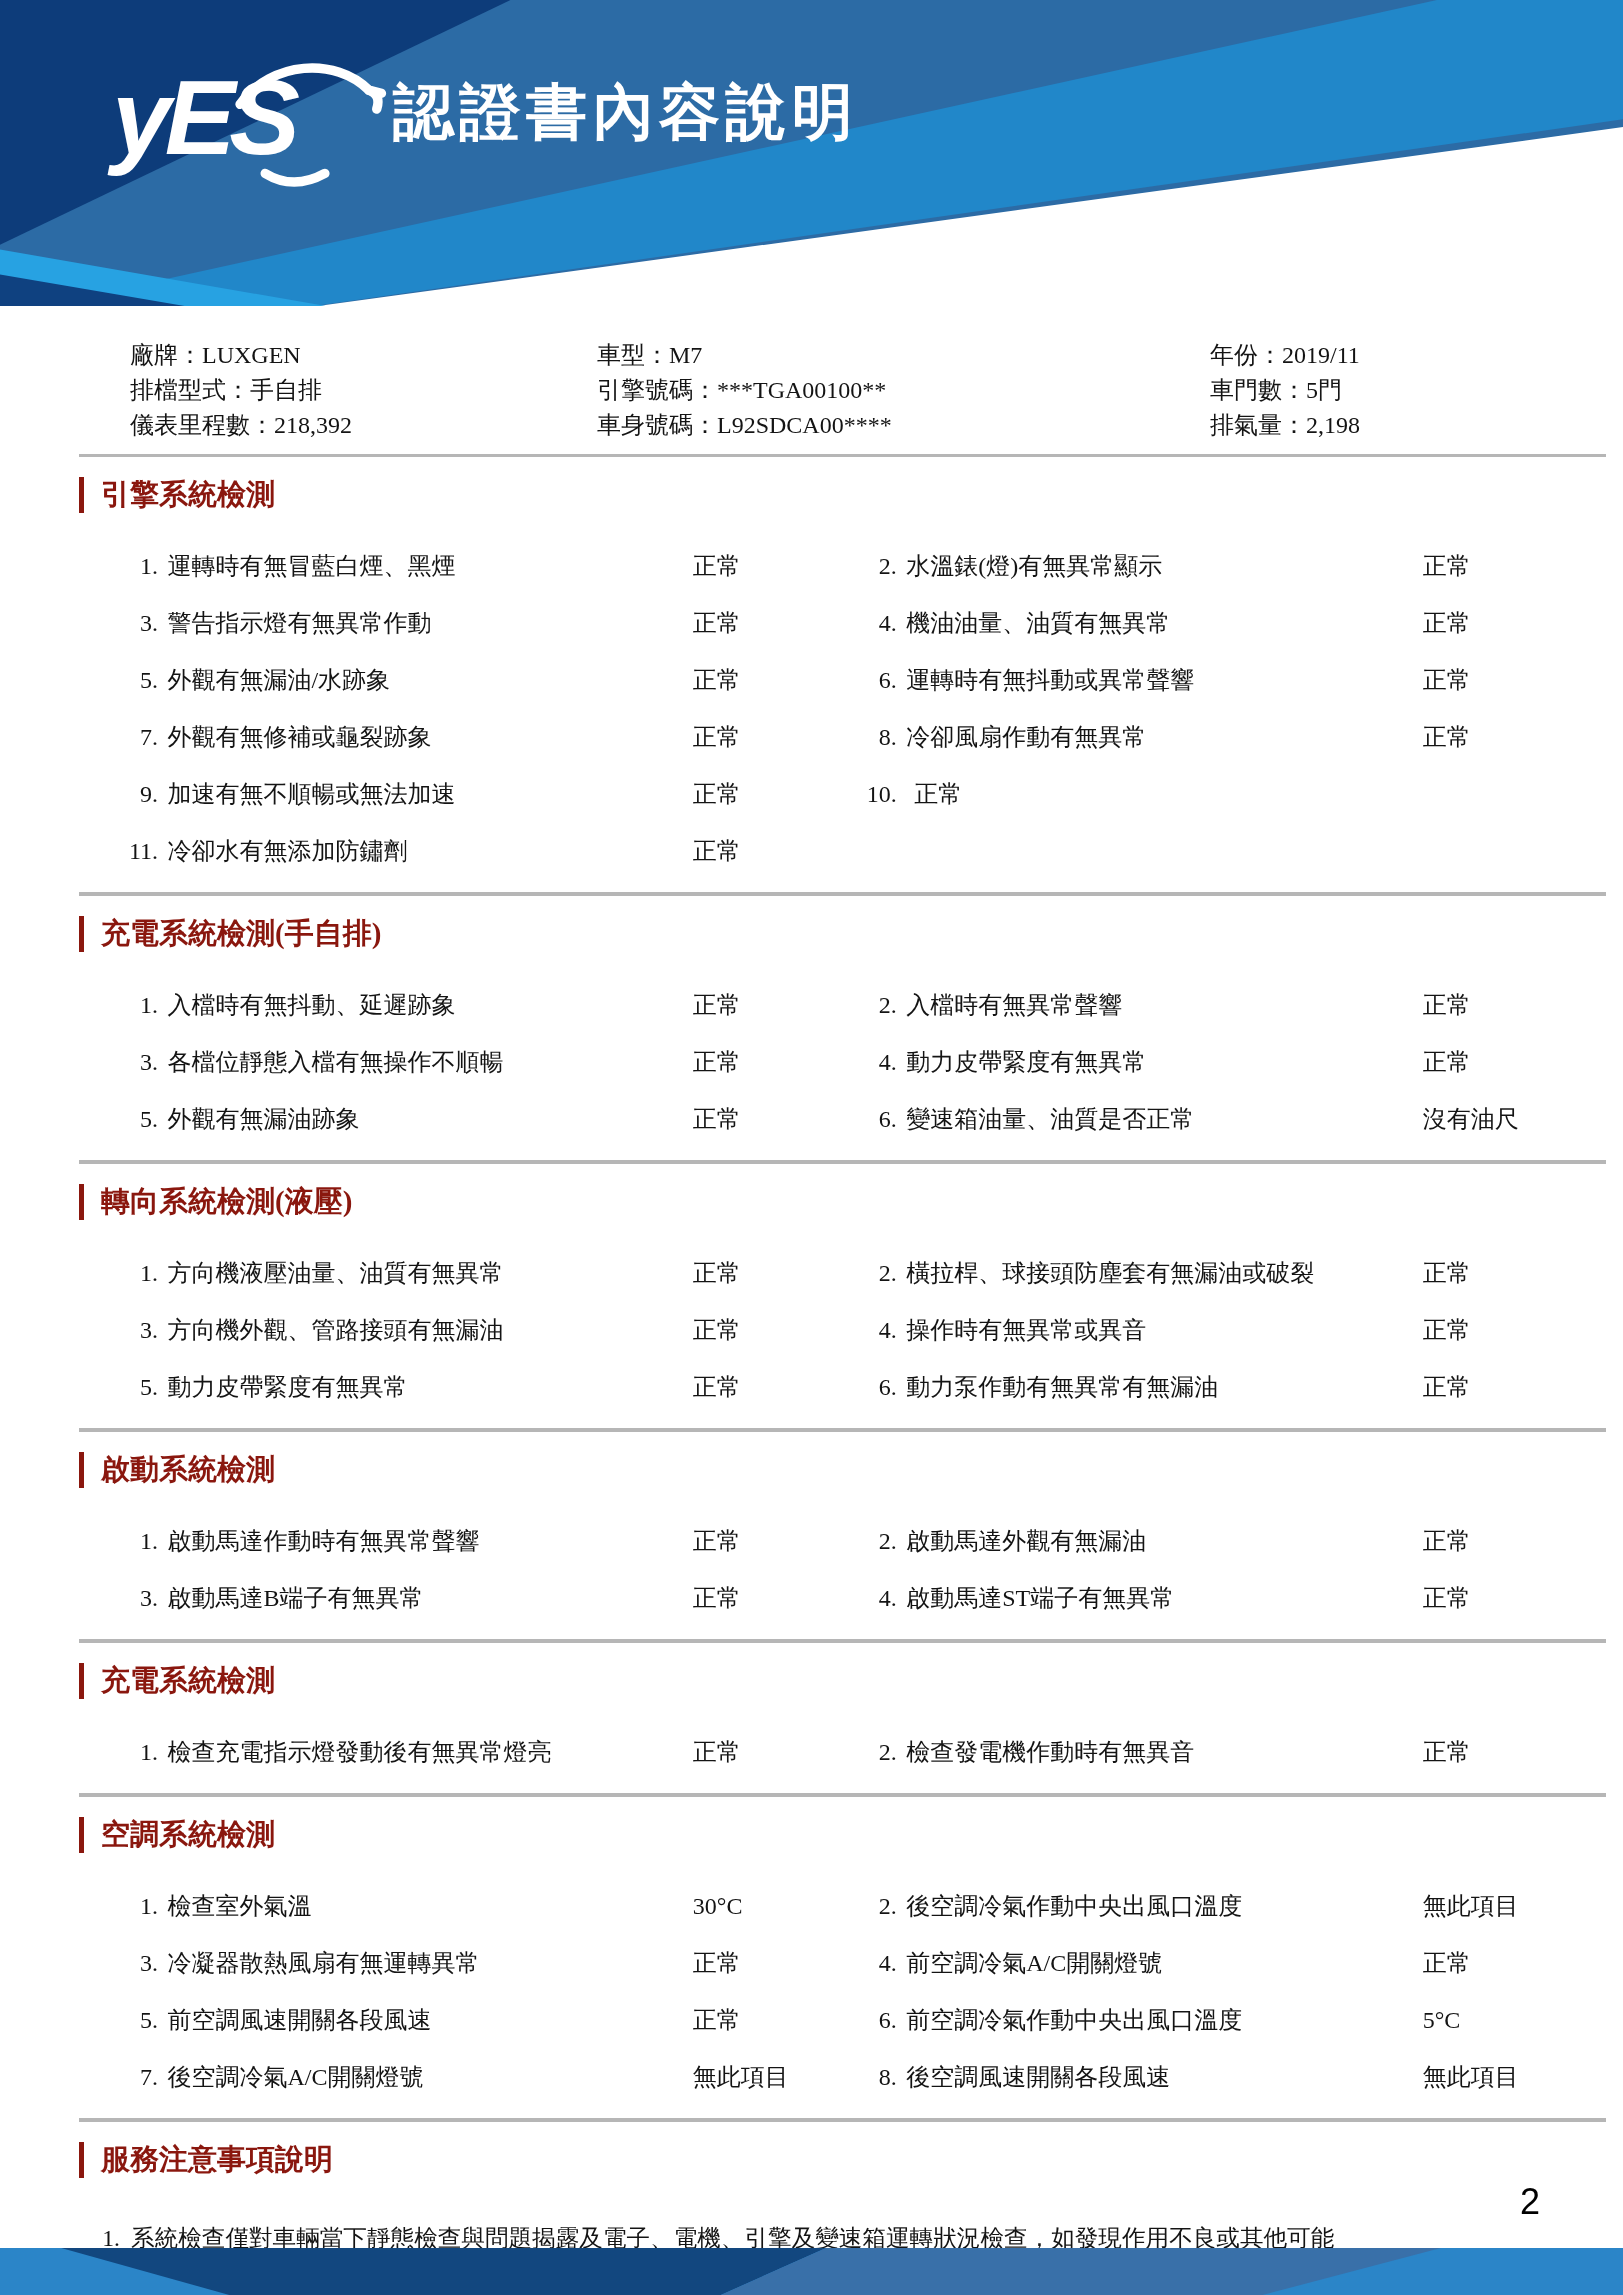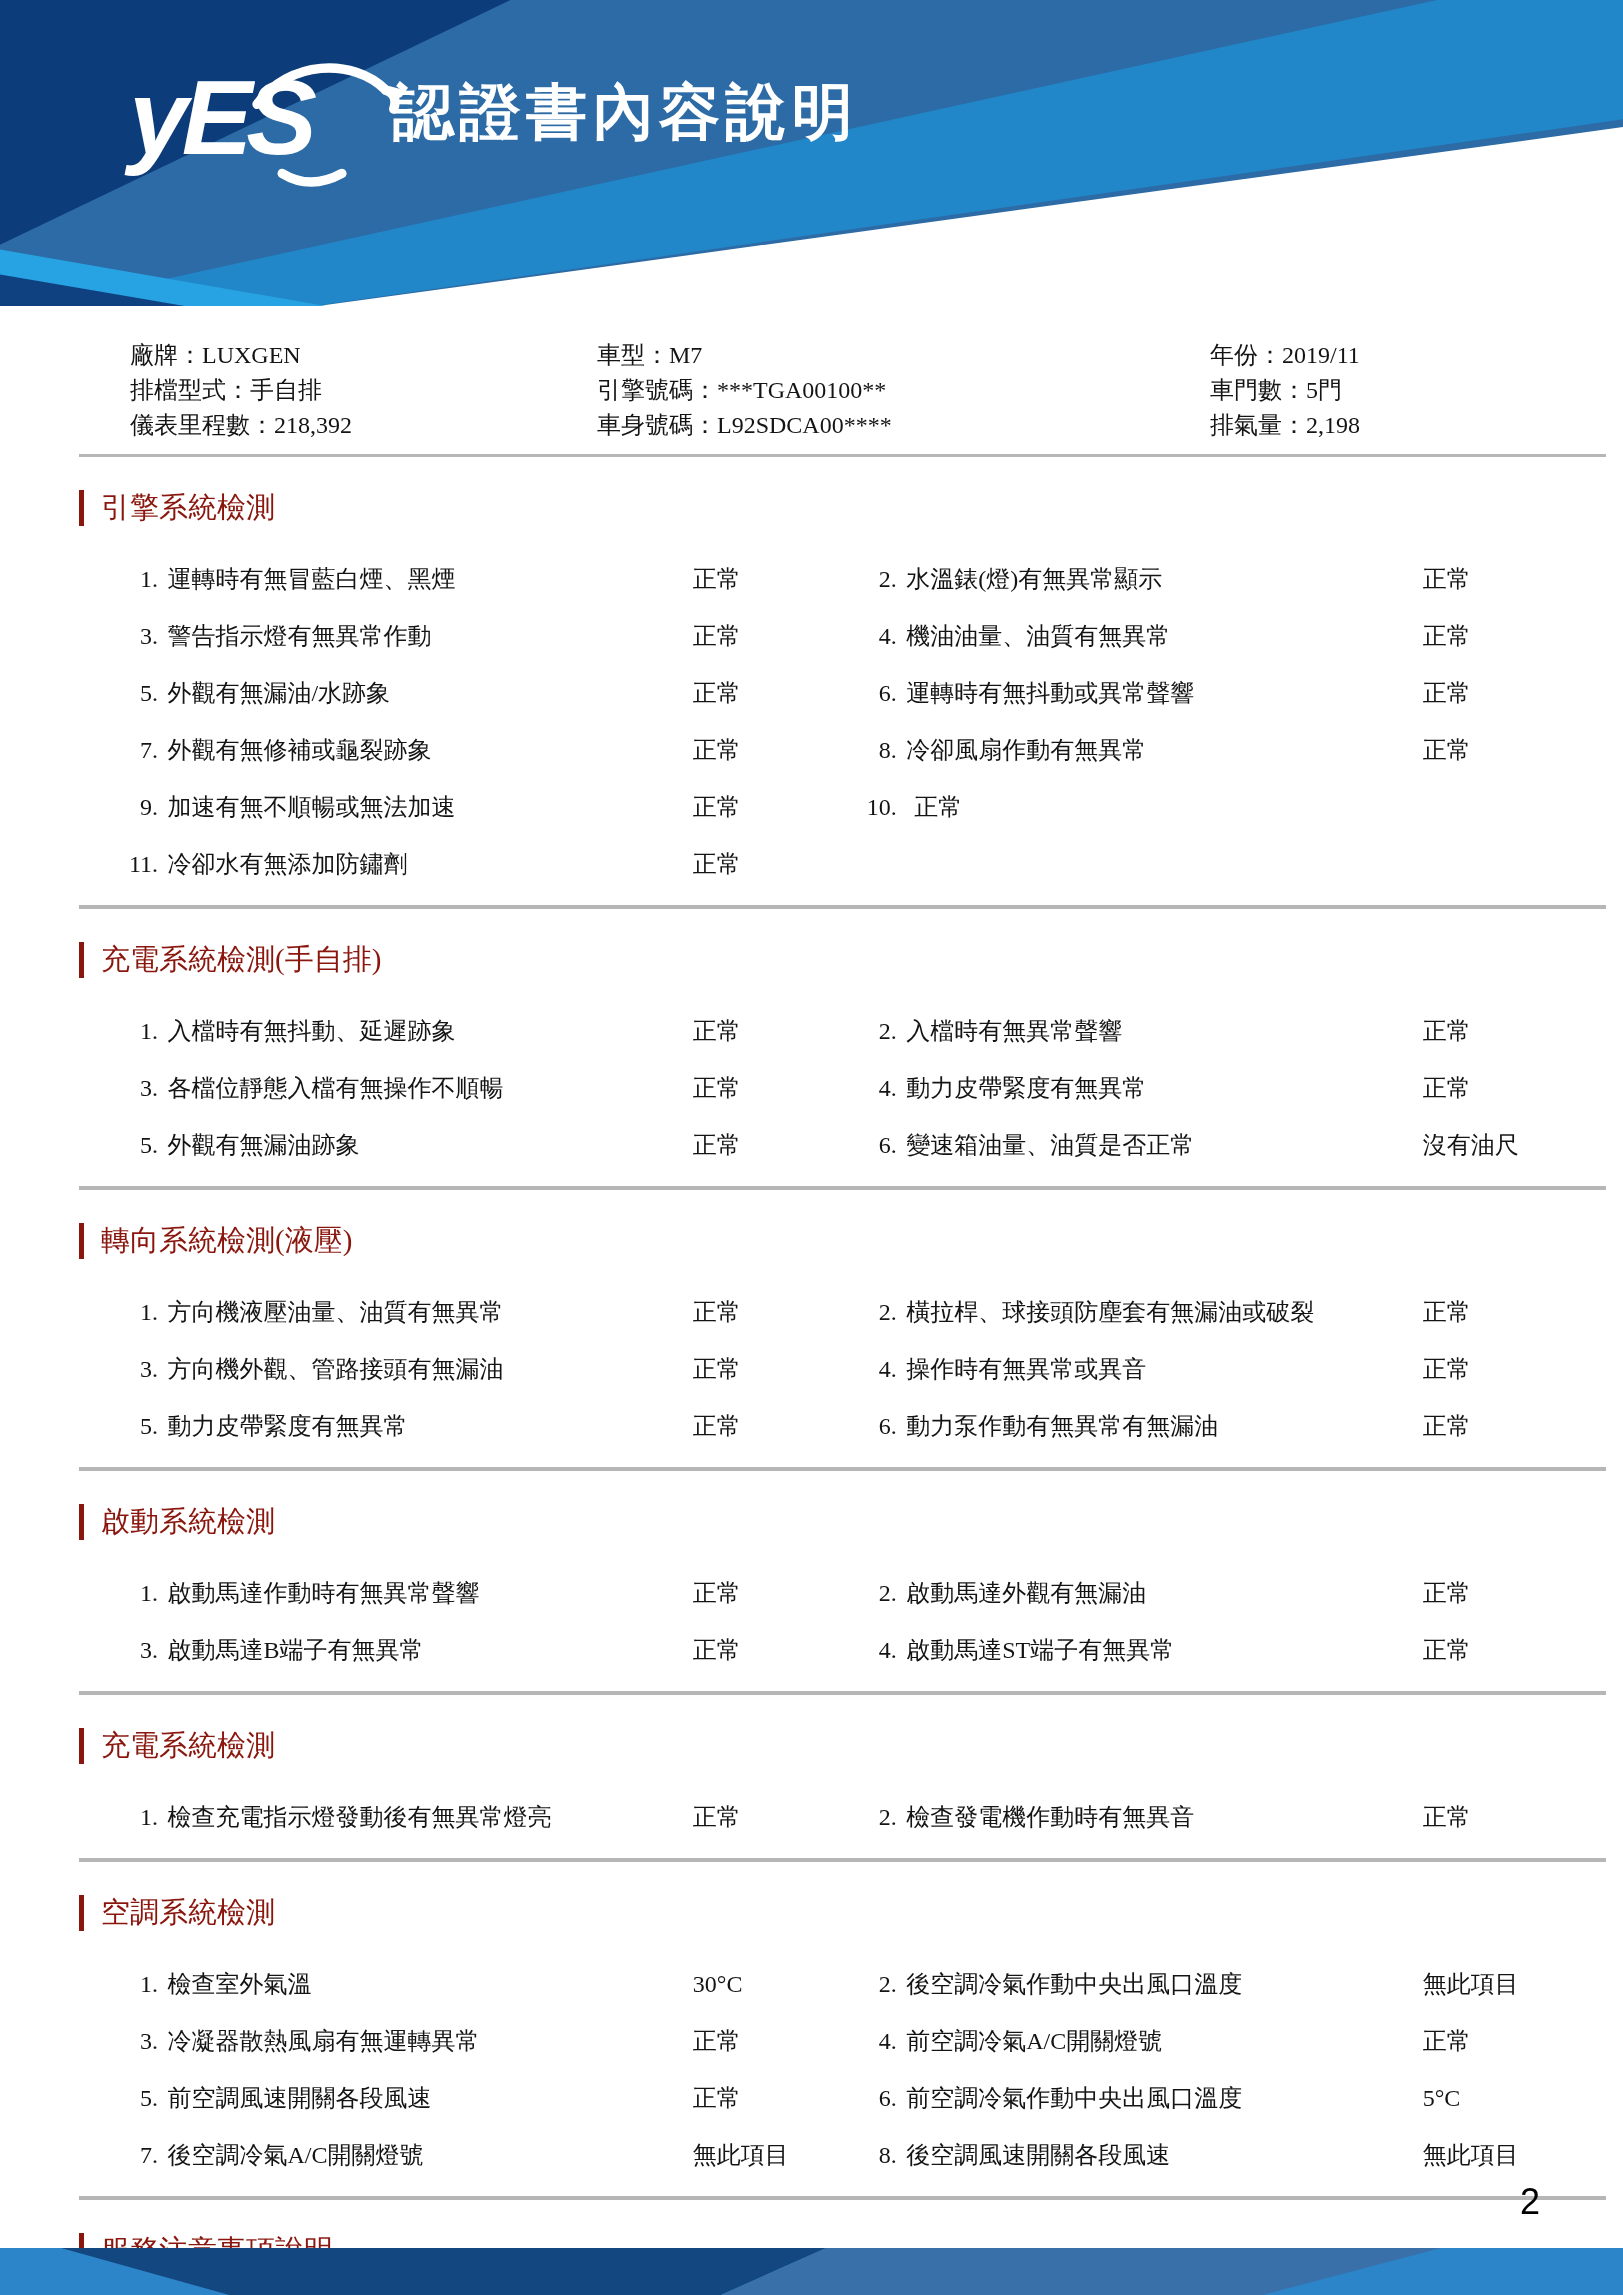--- a/index.html
+++ b/index.html
@@ -2,40 +2,40 @@
 <html style="font-size:12.6px"><head>
 <meta charset="utf-8">
 <style>
   html,body{margin:0;padding:0;background:#e8e8e8}
   .page{position:relative;width:1623px;height:2295px;margin:0 auto;background:#fff;
         font-family:"Liberation Serif","DejaVu Serif",serif;color:#141414;overflow:hidden}
 
   
   .header{position:absolute;top:0;left:0;width:1623px;height:306px}
   .header > svg{display:block;width:100%;height:100%}
-  .logo{position:absolute;left:133px;top:46px;width:267px;height:141px}
+  .logo{position:absolute;left:116px;top:46px;width:267px;height:141px}
   .logo svg{width:100%;height:100%;overflow:visible}
   .logo-yes{font-family:"Liberation Sans",sans-serif;font-style:italic;font-weight:700;
             font-size:135px;fill:#ffffff;letter-spacing:-8px}
   .logo-stroke{fill:none;stroke:#ffffff;stroke-width:12;stroke-linecap:round}
   .header-title{position:absolute;left:393px;top:72px;font-family:Liberation Mono, monospace;
                 font-weight:700;font-size:61px;color:#ffffff;letter-spacing:5.5px;white-space:nowrap}
 
   
   .content{position:absolute;top:306px;left:0;right:0;padding:0 17.3px 0 79px}
 
   .info{padding:33px 0 0 51px;display:flex;flex-direction:column;gap:3px;font-size:24px}
   .info-row{display:grid;grid-template-columns:467px 613px 1fr}
   .info-cell{white-space:nowrap}
 
   .divider{height:3.9px;background:#b6b6b6;margin-top:12.6px}
   .section .divider{margin-top:3.1px}
 
-  .sec-title{display:flex;align-items:center;gap:17.3px;margin:31px 0 35px 0;
-             font-size:29px;font-weight:400;color:#8a170e}
+  .sec-title{display:flex;align-items:center;gap:17.3px;margin:18px 0 35px 0;
+             font-size:29px;font-weight:700;color:#8a170e}
   .bar{width:4.7px;height:36px;background:#8a170e;flex:none}
 
   .rows .row{display:grid;grid-template-columns:1fr 1fr;column-gap:31px;
              margin-bottom:25px;font-size:24px}
   .item{display:flex;align-items:baseline}
   .item .no{flex:none;width:79px;text-align:right;padding-right:9.4px}
   .item:nth-child(2) .no{width:39px}
   .item .txt{flex:1;white-space:nowrap;overflow:hidden}
   .item .res{flex:none;min-width:134px;padding-left:7.9px;white-space:nowrap}
   .item:nth-child(2) .res{padding-right:49px}

